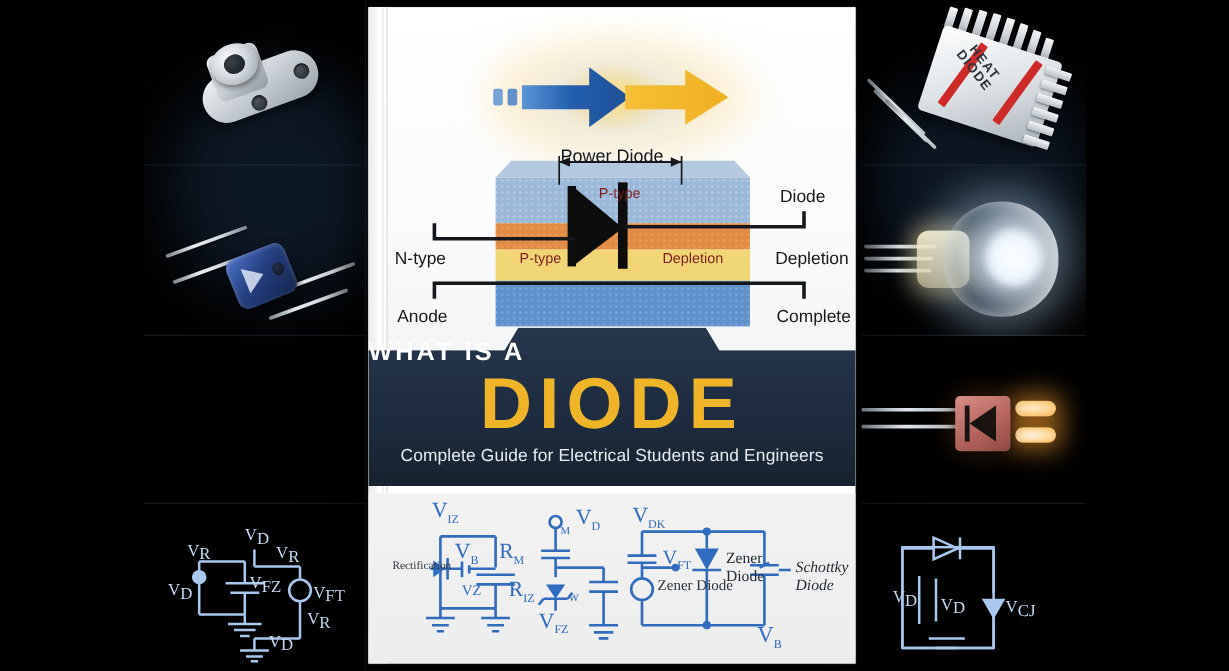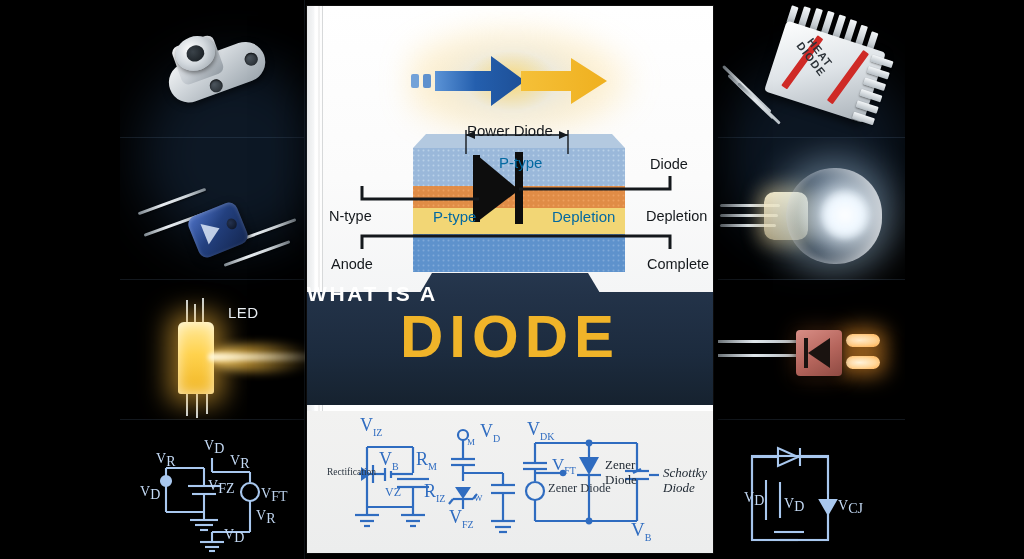--- a/index.html
+++ b/index.html
@@ -170,21 +170,21 @@
      filter: blur(14px); }
 
   
   .arrow-svg { position:absolute; left:96px; top:44px; }
 
   
   .diagram { position:absolute; left:0; top:108px; width:100%; height:178px; }
   .diag-svg { position:absolute; left:0; top:0; }
   .dlabel { position:absolute; font-family:"Liberation Sans", sans-serif;
      font-size:14.5px; color:#14181c; white-space:nowrap; }
-  .dlabel.inside { color:#0369a1; font-size:15px; }
+  .dlabel.inside { color:#7f1d1d; font-size:12px; }
 
   
   .title-band {
     position:absolute; left:0; top:286px; width:100%; height:113px;
     background: linear-gradient(180deg,#233349 0%,#1c2b3e 55%,#16222f 100%);
   }
   .band-tab {
     position:absolute; left:50%; top:-19px; transform:translateX(-50%);
     width:180px; height:20px;
     background: linear-gradient(180deg,#26374e,#233349);
@@ -249,34 +249,20 @@
       <div class="axd-lead" style="left:6px;top:44px;width:70px;transform:rotate(-20deg);"></div>
       <div class="axd-lead" style="left:92px;top:52px;width:70px;transform:rotate(-20deg);"></div>
       <div class="axd-lead" style="left:86px;top:74px;width:70px;transform:rotate(-20deg);"></div>
       <div class="axd-body">
         <div class="axd-sym"></div>
         <div class="axd-hole"></div>
       </div>
     </div>
   </div>
 
-  <div class="cell" style="left:120px;top:280px;width:185px;height:140px;">
-    <div class="led-wrap">
-      <div class="led-pin" style="left:30px;top:4px;height:24px;"></div>
-      <div class="led-pin" style="left:38px;top:8px;height:20px;"></div>
-      <div class="led-pin" style="left:46px;top:2px;height:26px;"></div>
-      <div class="led-pin" style="left:30px;top:96px;height:24px;"></div>
-      <div class="led-pin" style="left:40px;top:96px;height:26px;"></div>
-      <div class="led-pin" style="left:50px;top:96px;height:22px;"></div>
-      <div class="led-beam"></div>
-      <div class="led-body"></div>
-      <div class="led-beam2"></div>
-      <div class="led-label">LED</div>
-    </div>
-  </div>
 
   <div class="cell" style="left:120px;top:420px;width:185px;height:139px;">
     <svg class="sch" viewBox="0 0 185 139">
 
       <line x1="46" y1="48" x2="46" y2="92"></line>
       <line x1="46" y1="48" x2="84" y2="48"></line>
       <line x1="84" y1="48" x2="84" y2="66"></line>
       <circle cx="46" cy="61" r="5" class="fillb"></circle>
       <line x1="68" y1="66" x2="100" y2="66"></line>
       <line x1="72" y1="74" x2="96" y2="74"></line>
@@ -462,20 +448,21 @@
 
       <div class="dlabel" style="left:343px;top:42px;">Diode</div>
       <div class="dlabel" style="left:339px;top:94px;">Depletion</div>
       <div class="dlabel" style="left:340px;top:142px;">Complete</div>
     </div>
 
     <div class="title-band">
       <div class="band-tab"></div>
       <div class="t-what">WHAT IS A</div>
       <div class="t-diode">DIODE</div>
+      <div class="t-sub">Complete Guide for Electrical Students and Engineers</div>
     </div>
 
     <div class="circ-panel">
       <svg class="circ-svg" width="406" height="142" viewBox="0 0 406 142">
         <g stroke="#2f6cc0" stroke-width="2.2" fill="none">
 
           <line x1="60" y1="36" x2="60" y2="96"></line>
           <line x1="60" y1="36" x2="106" y2="36"></line>
           <line x1="106" y1="36" x2="106" y2="62"></line>
           <polygon points="54,56 54,70 64,63" fill="#2f6cc0" stroke="none"></polygon>

